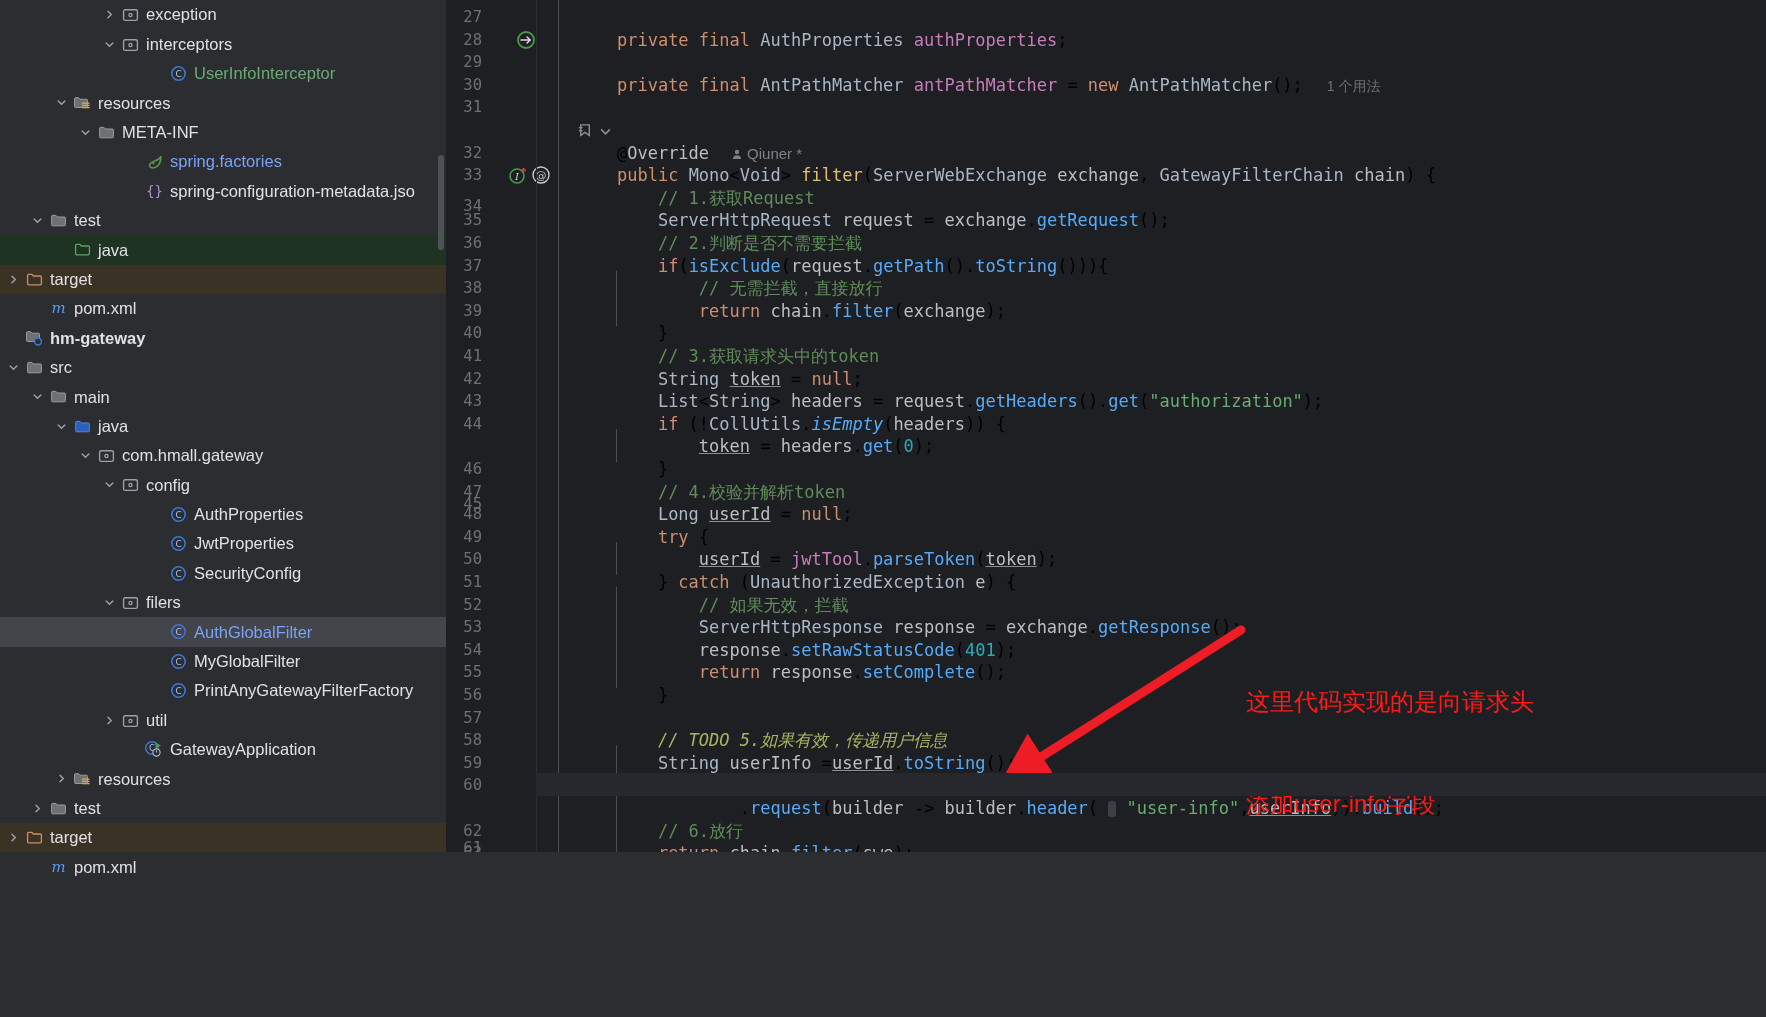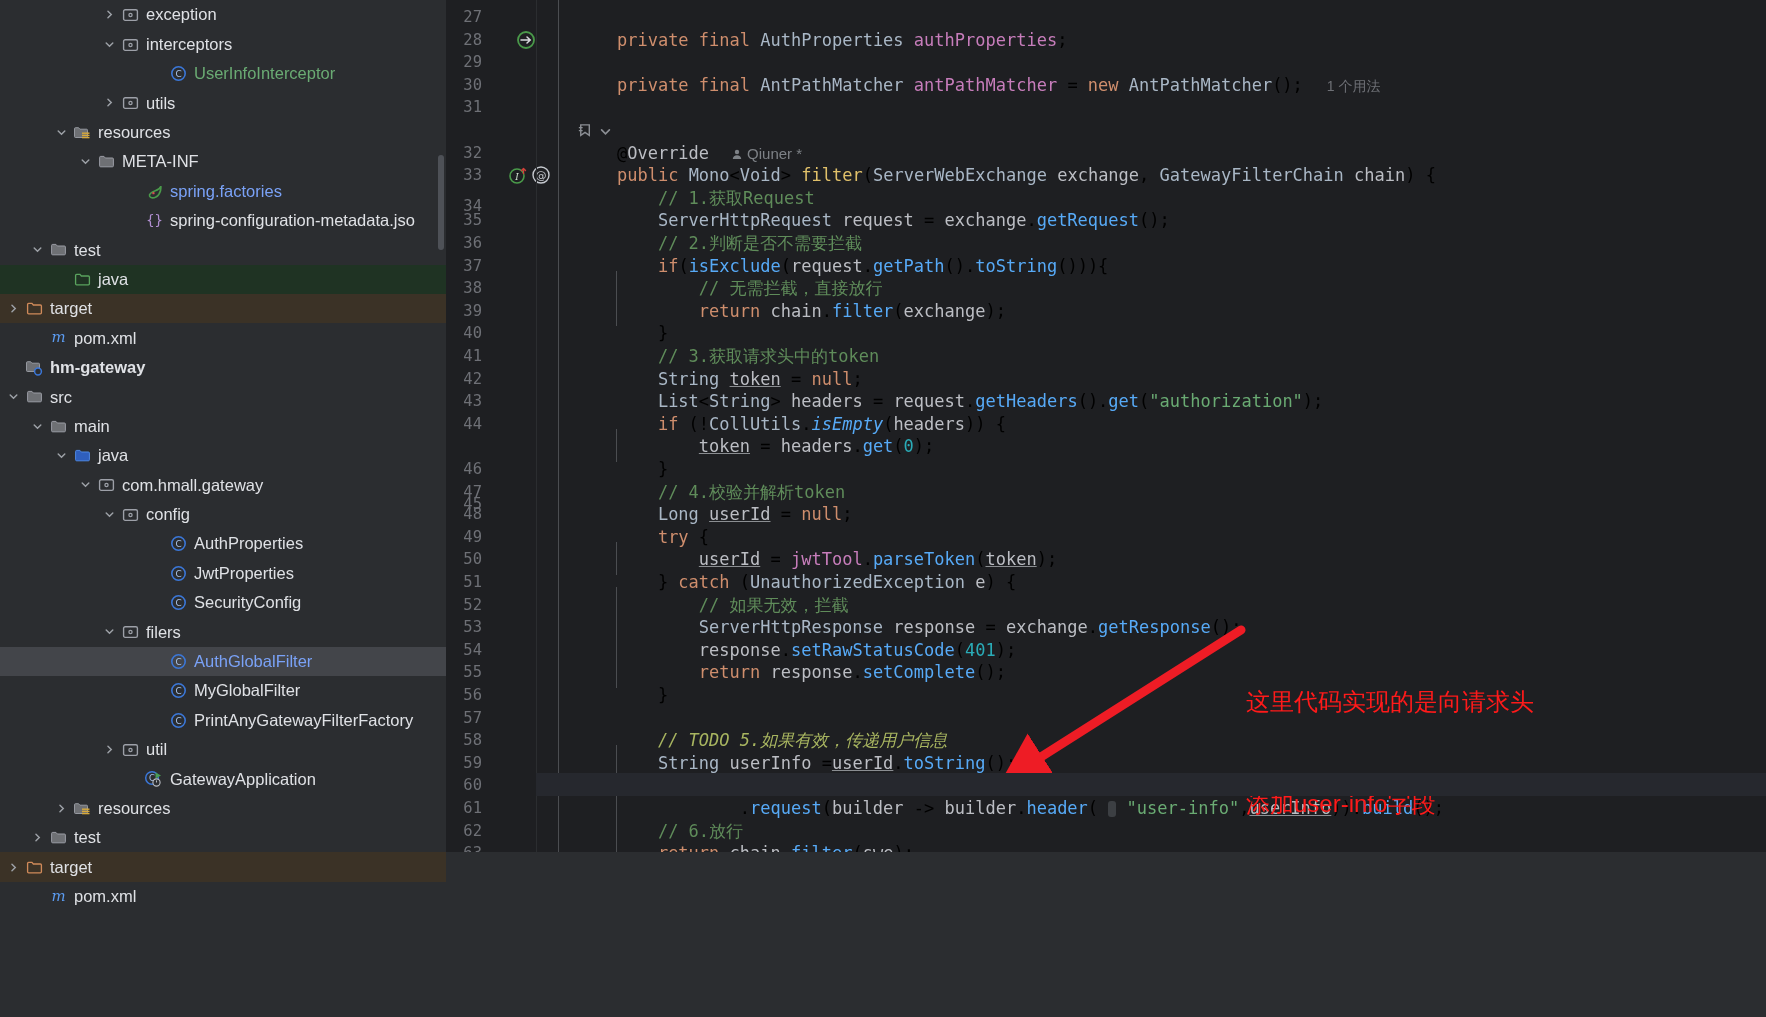--- a/index.html
+++ b/index.html
@@ -174,35 +174,20 @@
         <div class="row">
           <div style="width: 152px; flex: 0 0 152px;"></div>
           <span class="arrow none"></span>
           <span class="ico">
             <svg width="17" height="17" viewBox="0 0 16 16">
               <circle cx="8" cy="8" r="6.3" fill="none" stroke="#3b77d8" stroke-width="1.5"></circle>
               <text x="8" y="11.3" font-size="8.4" fill="#a9c3ea" text-anchor="middle" font-family="DejaVu Sans, sans-serif">C</text>
             </svg>
           </span>
           <span class="lbl green">UserInfoInterceptor</span>
-        </div>
-        <div class="row">
-          <div style="width: 104px; flex: 0 0 104px;"></div>
-          <span class="arrow">
-            <svg width="11" height="11" viewBox="0 0 10 10">
-              <path d="M3.6 2 L6.6 5 L3.6 8" fill="none" stroke="#9ea2a8" stroke-width="1.3" stroke-linecap="round"></path>
-            </svg>
-          </span>
-          <span class="ico">
-            <svg width="17" height="17" viewBox="0 0 16 16">
-              <rect x="1.5" y="3.5" width="13" height="10" rx="1.5" fill="none" stroke="#9da0a8" stroke-width="1.3"></rect>
-              <circle cx="8" cy="8.5" r="1.5" fill="none" stroke="#9da0a8" stroke-width="1.2"></circle>
-            </svg>
-          </span>
-          <span class="lbl ">utils</span>
         </div>
         <div class="row">
           <div style="width: 56px; flex: 0 0 56px;"></div>
           <span class="arrow">
             <svg width="11" height="11" viewBox="0 0 10 10">
               <path d="M2 3.6 L5 6.6 L8 3.6" fill="none" stroke="#9ea2a8" stroke-width="1.3" stroke-linecap="round"></path>
             </svg>
           </span>
           <span class="ico">
             <svg width="18" height="17" viewBox="0 0 18 16">
@@ -581,21 +566,21 @@
         <div class="lnum" style="top: 571px;">51</div>
         <div class="lnum" style="top: 593.6px;">52</div>
         <div class="lnum" style="top: 616.2px;">53</div>
         <div class="lnum" style="top: 638.8px;">54</div>
         <div class="lnum" style="top: 661.4px;">55</div>
         <div class="lnum" style="top: 684px;">56</div>
         <div class="lnum" style="top: 706.6px;">57</div>
         <div class="lnum" style="top: 729.2px;">58</div>
         <div class="lnum" style="top: 751.8px;">59</div>
         <div class="lnum" style="top: 774.4px;">60</div>
-        <div class="lnum" style="top: 797px;">61</div>
+        <div class="lnum" style="top: 837px;">61</div>
         <div class="lnum" style="top: 819.6px;">62</div>
         <div class="lnum" style="top: 842.2px;">63</div>
         <div class="lnum" style="top: 913px;">64</div>
         <div class="lnum" style="top: 887.4px;">65</div>
         <span class="gico" style="left: 70px; top: 29.6px;">
           <svg width="20" height="20" viewBox="0 0 20 20">
             <circle cx="10" cy="10" r="8" fill="none" stroke="#4a9a4a" stroke-width="1.8"></circle>
             <path d="M5 10h9 M11 7l3.2 3-3.2 3" fill="none" stroke="#d8dade" stroke-width="1.5" stroke-linecap="round"></path>
           </svg>
         </span>

